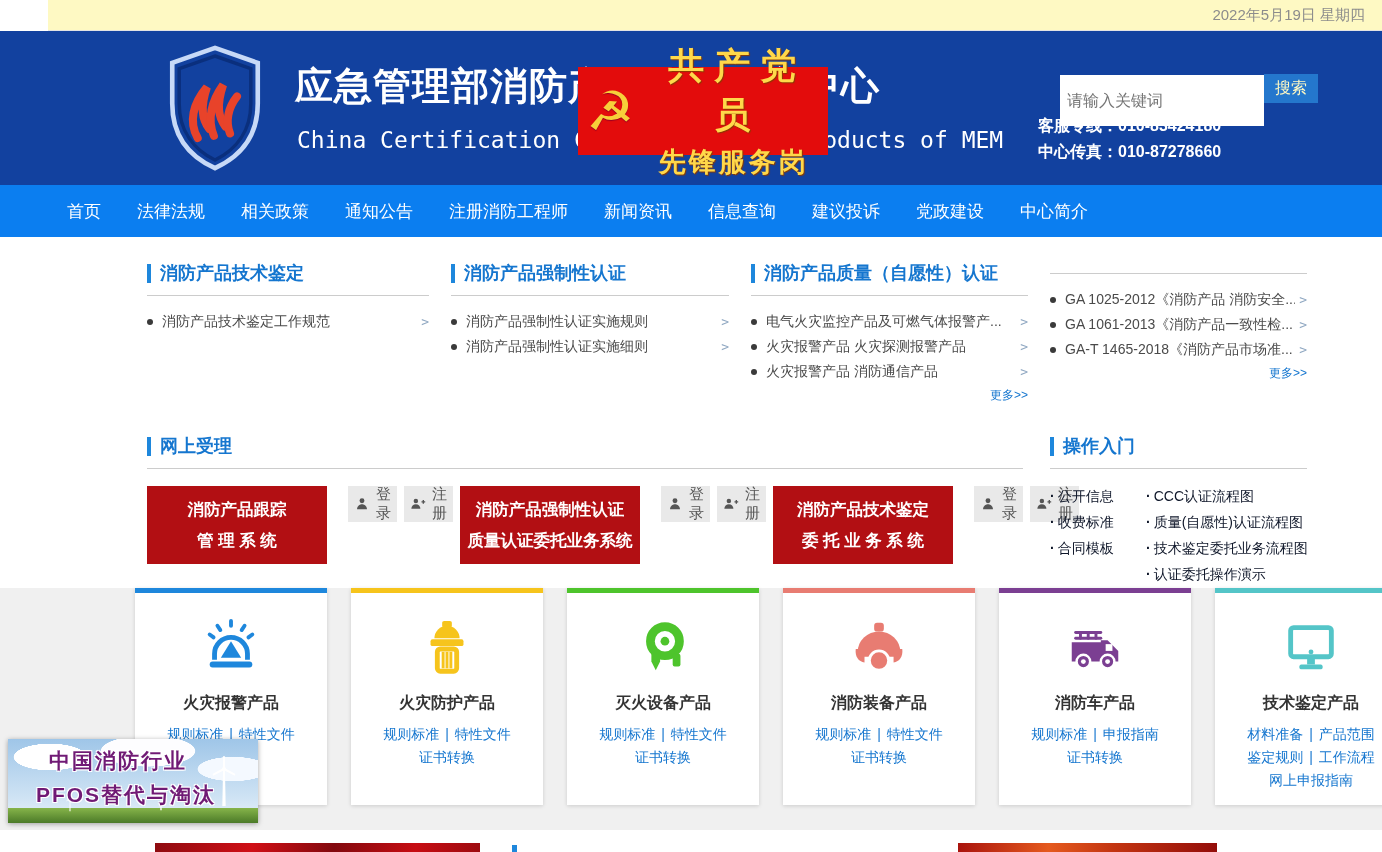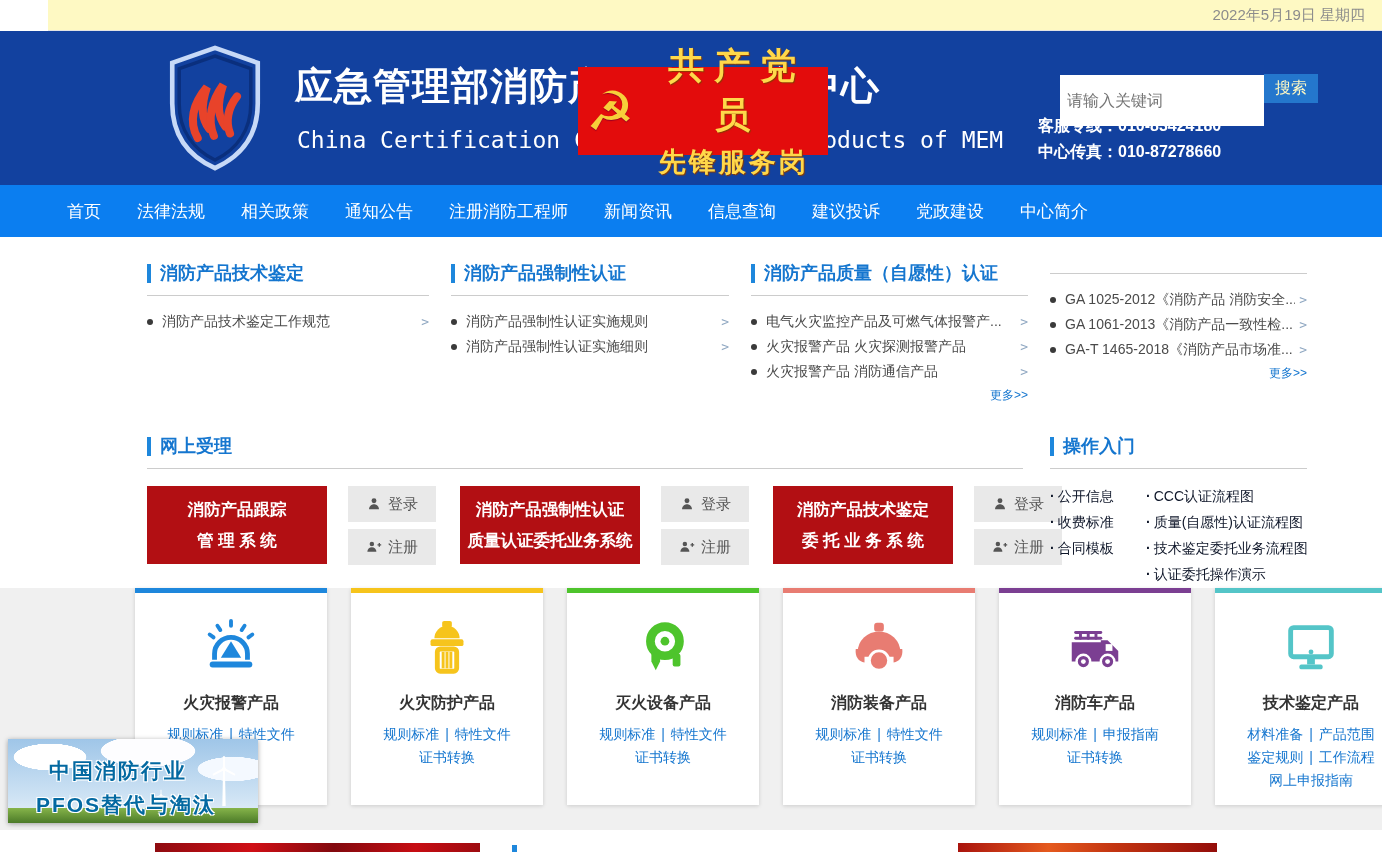--- a/index.html
+++ b/index.html
@@ -40,21 +40,21 @@
   .arrow{font-size:13px;color:#90a8c2;margin-left:4px;font-family:"DejaVu Sans Mono",monospace;}
   .more-link{text-align:right;font-size:12px;color:var(--accent,#1576cf);margin-top:3px;cursor:pointer;}
   
   .online{position:absolute;left:147px;top:435px;width:876px;}
   .quickstart{position:absolute;left:1050px;top:435px;width:257px;}
   .systems{display:flex;gap:24px;margin-top:17px;}
   .system{display:flex;gap:21px;}
   .sys-box{width:180px;height:78px;background:var(--deep-red,#b20f13);color:#fff;display:flex;flex-direction:column;justify-content:center;align-items:center;cursor:pointer;}
   .sys-line1{font-size:16.5px;font-weight:bold;white-space:nowrap;}
   .sys-line2{font-size:16.5px;font-weight:bold;margin-top:9px;white-space:nowrap;}
-  .sys-btns{display:flex;flex-direction:column;gap:7px;width:88px;}
+  .sys-btns{display:flex;flex-direction:row;gap:7px;width:88px;}
   .sys-btn{height:36px;background:#e9e9e9;border:none;color:#555;font-size:15px;display:flex;align-items:center;justify-content:center;gap:6px;cursor:pointer;font-family:inherit;}
   .btn-ic svg{width:16px;height:14px;fill:#555;display:block;}
   .qs-cols{display:flex;margin-top:14px;}
   .qs-col{list-style:none;margin:0;padding:0;}
   .qs-col.c1{width:96px;flex:none;}
   .qs-item{font-size:14px;color:#0f172a;line-height:26px;cursor:pointer;white-space:nowrap;}
   .qs-item::before{content:"·";margin-right:3px;font-weight:bold;}
   
   .cards-band{position:absolute;left:0;top:588px;width:100%;height:242px;background:#f0f0f0;}
   .cards{position:absolute;left:135px;top:0;display:flex;gap:24px;}
@@ -69,21 +69,21 @@
   
   .popup{position:absolute;left:8px;top:739px;width:250px;height:84px;z-index:30;overflow:hidden;box-shadow:0 1px 5px rgba(0,0,0,.35);cursor:pointer;}
   .popup-sky{position:absolute;inset:0;background:
      radial-gradient(ellipse 60px 22px at 42px 18px,#fff 60%,rgba(255,255,255,0) 61%),
      radial-gradient(ellipse 85px 28px at 140px 12px,#fdfdff 55%,rgba(255,255,255,0) 56%),
      radial-gradient(ellipse 70px 24px at 225px 30px,#f4f9ff 50%,rgba(255,255,255,0) 51%),
      linear-gradient(#9fc6e8 0%,#cfe3f4 70%,#e9f2f9 100%);}
   .popup-ground{position:absolute;left:0;right:0;bottom:0;height:15px;background:linear-gradient(#86b44a,#4b7a28);}
   .turbine{position:absolute;}
   .turbine svg{display:block;}
-  .popup-text{position:absolute;left:0;top:18px;width:100%;font-weight:bold;color:#0369a1;letter-spacing:2px;
+  .popup-text{position:absolute;left:0;top:8px;width:100%;font-weight:bold;color:#701a75;letter-spacing:2px;
      text-shadow:-1px -1px 0 #fff,1px -1px 0 #fff,-1px 1px 0 #fff,1px 1px 0 #fff;}
   .popup-line1{font-size:21px;text-align:center;padding-right:30px;}
   .popup-line2{font-size:21px;text-align:center;padding-right:14px;margin-top:6px;}
   
   .fold-left{position:absolute;left:155px;top:843px;width:325px;height:9px;
      background:linear-gradient(100deg,#8e0b10,#d00f16 30%,#82090e 55%,#c70d13 80%,#9d0b10);}
   .fold-tick{position:absolute;left:512px;top:845px;width:5px;height:7px;background:#1e87dc;}
   .fold-right{position:absolute;left:958px;top:843px;width:259px;height:9px;
      background:linear-gradient(95deg,#a9130d,#e55a1e 35%,#c33511 60%,#930d0a);}
   .defs{position:absolute;width:0;height:0;overflow:hidden;}

